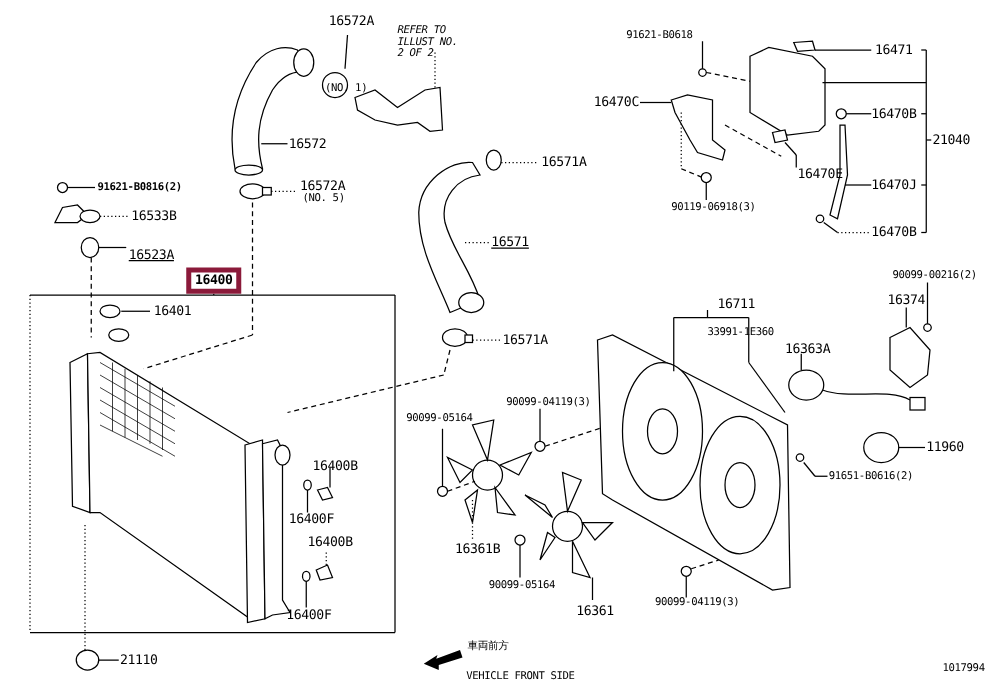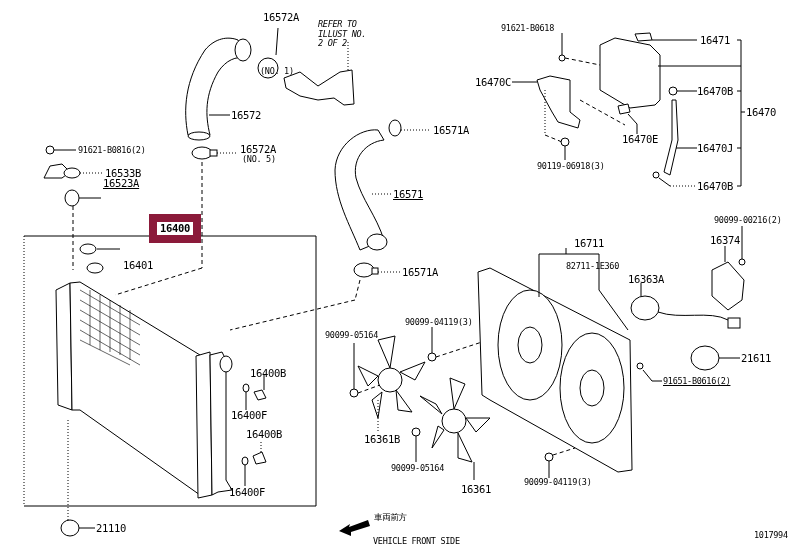--- a/index.html
+++ b/index.html
@@ -2,21 +2,21 @@
 <html><head>
 <meta charset="utf-8">
 <style>
   html, body { margin:0; padding:0; background:#fff; }
   body { width:796px; height:549px; position:relative; overflow:hidden;
          font-family:"DejaVu Sans Mono","Liberation Mono",monospace; color:#000; }
   #diagram { position:absolute; left:0; top:0; width:796px; height:549px; }
   .lbl { position:absolute; font-size:10.5px; line-height:11px; white-space:nowrap; letter-spacing:-0.3px; }
   .lbl.small { font-size:8.5px; line-height:9px; }
   .lbl.note { font-size:8.5px; line-height:9.5px; white-space:pre; }
-  .lbl.hl { border:8px solid #22c55e; padding:1px 3px; background:#fff; font-weight:bold; }
+  .lbl.hl { border:4px solid #22c55e; padding:1px 3px; background:#fff; font-weight:bold; }
   svg .ln { stroke:#000; stroke-width:1; fill:none; }
   svg .dash { stroke:#000; stroke-width:1; fill:none; stroke-dasharray:4 3; }
   svg .dot { stroke:#000; stroke-width:1; fill:none; stroke-dasharray:1 2; }
   svg .part { stroke:#000; stroke-width:1; fill:#fff; }
   svg .hatch { stroke:#000; stroke-width:0.6; fill:none; }
 </style>
 </head>
 <body>
 
 <svg id="diagram" viewBox="0 0 796 549">
@@ -204,52 +204,52 @@
 
 <div class="lbl" style="left:263px;top:12px;">16572A</div>
 <div class="lbl small" style="left:260px;top:23px;margin-top:44px;">(NO. 1)</div>
 <div class="lbl note" style="left:318px;top:20px;font-style:italic;">REFER TO
 ILLUST NO.
 2 OF 2</div>
 <div class="lbl" style="left:231px;top:110px;">16572</div>
 <div class="lbl" style="left:240px;top:144px;">16572A</div>
 <div class="lbl small" style="left:242px;top:155px;">(NO. 5)</div>
 
-<div class="lbl small" style="left:78px;top:146px;">91621-B0816(2)</div>
+<div class="lbl small" style="left:78px;top:146px;font-weight:bold;">91621-B0816(2)</div>
 <div class="lbl" style="left:105px;top:168px;">16533B</div>
-<div class="lbl" style="left:103px;top:178px;text-decoration:underline;">16523A</div>
+<div class="lbl" style="left:103px;top:199px;text-decoration:underline;">16523A</div>
 <div class="lbl hl" style="left: 149px; top: 214px; border-color: rgb(139, 26, 58);">16400</div>
-<div class="lbl" style="left:123px;top:260px;">16401</div>
+<div class="lbl" style="left:123px;top:244px;">16401</div>
 <div class="lbl" style="left:250px;top:368px;">16400B</div>
 <div class="lbl" style="left:231px;top:410px;">16400F</div>
 <div class="lbl" style="left:246px;top:429px;">16400B</div>
 <div class="lbl" style="left:229px;top:487px;">16400F</div>
 <div class="lbl" style="left:96px;top:523px;">21110</div>
 
 <div class="lbl" style="left:433px;top:125px;">16571A</div>
 <div class="lbl" style="left:393px;top:189px;text-decoration:underline;">16571</div>
 <div class="lbl" style="left:402px;top:267px;">16571A</div>
 
 <div class="lbl small" style="left:501px;top:24px;">91621-B0618</div>
 <div class="lbl" style="left:475px;top:77px;text-align:center;">16470C</div>
 <div class="lbl small" style="left:537px;top:162px;">90119-06918(3)</div>
-<div class="lbl" style="left:622px;top:134px;">16470E</div>
+<div class="lbl" style="left:638px;top:134px;">16470E</div>
 <div class="lbl" style="left:700px;top:35px;">16471</div>
 <div class="lbl" style="left:697px;top:86px;">16470B</div>
-<div class="lbl" style="left:746px;top:107px;">16470</div>
+<div class="lbl" style="left:746px;top:107px;">21040</div>
 <div class="lbl" style="left:697px;top:143px;">16470J</div>
 <div class="lbl" style="left:697px;top:181px;">16470B</div>
 
 <div class="lbl" style="left:553px;top:238px;margin-left:21px;">16711</div>
-<div class="lbl small" style="left:566px;top:262px;">82711-1E360</div>
+<div class="lbl small" style="left:566px;top:262px;">33991-1E360</div>
 <div class="lbl small" style="left:714px;top:216px;">90099-00216(2)</div>
 <div class="lbl" style="left:710px;top:235px;">16374</div>
 <div class="lbl" style="left:628px;top:274px;">16363A</div>
-<div class="lbl" style="left:741px;top:353px;">21611</div>
-<div class="lbl small" style="left:663px;top:377px;text-decoration:underline;">91651-B0616(2)</div>
+<div class="lbl" style="left:741px;top:353px;">11960</div>
+<div class="lbl small" style="left:663px;top:377px;">91651-B0616(2)</div>
 
 <div class="lbl small" style="left:405px;top:318px;">90099-04119(3)</div>
 <div class="lbl small" style="left:325px;top:331px;">90099-05164</div>
 <div class="lbl" style="left:364px;top:434px;">16361B</div>
 <div class="lbl small" style="left:391px;top:464px;">90099-05164</div>
 <div class="lbl" style="left:461px;top:484px;">16361</div>
 <div class="lbl small" style="left:524px;top:478px;">90099-04119(3)</div>
 
 <div class="lbl small" style="left:374px;top:513px;">車両前方</div>
 <div class="lbl small" style="left:373px;top:524px;margin-top:13px;">VEHICLE FRONT SIDE</div>

